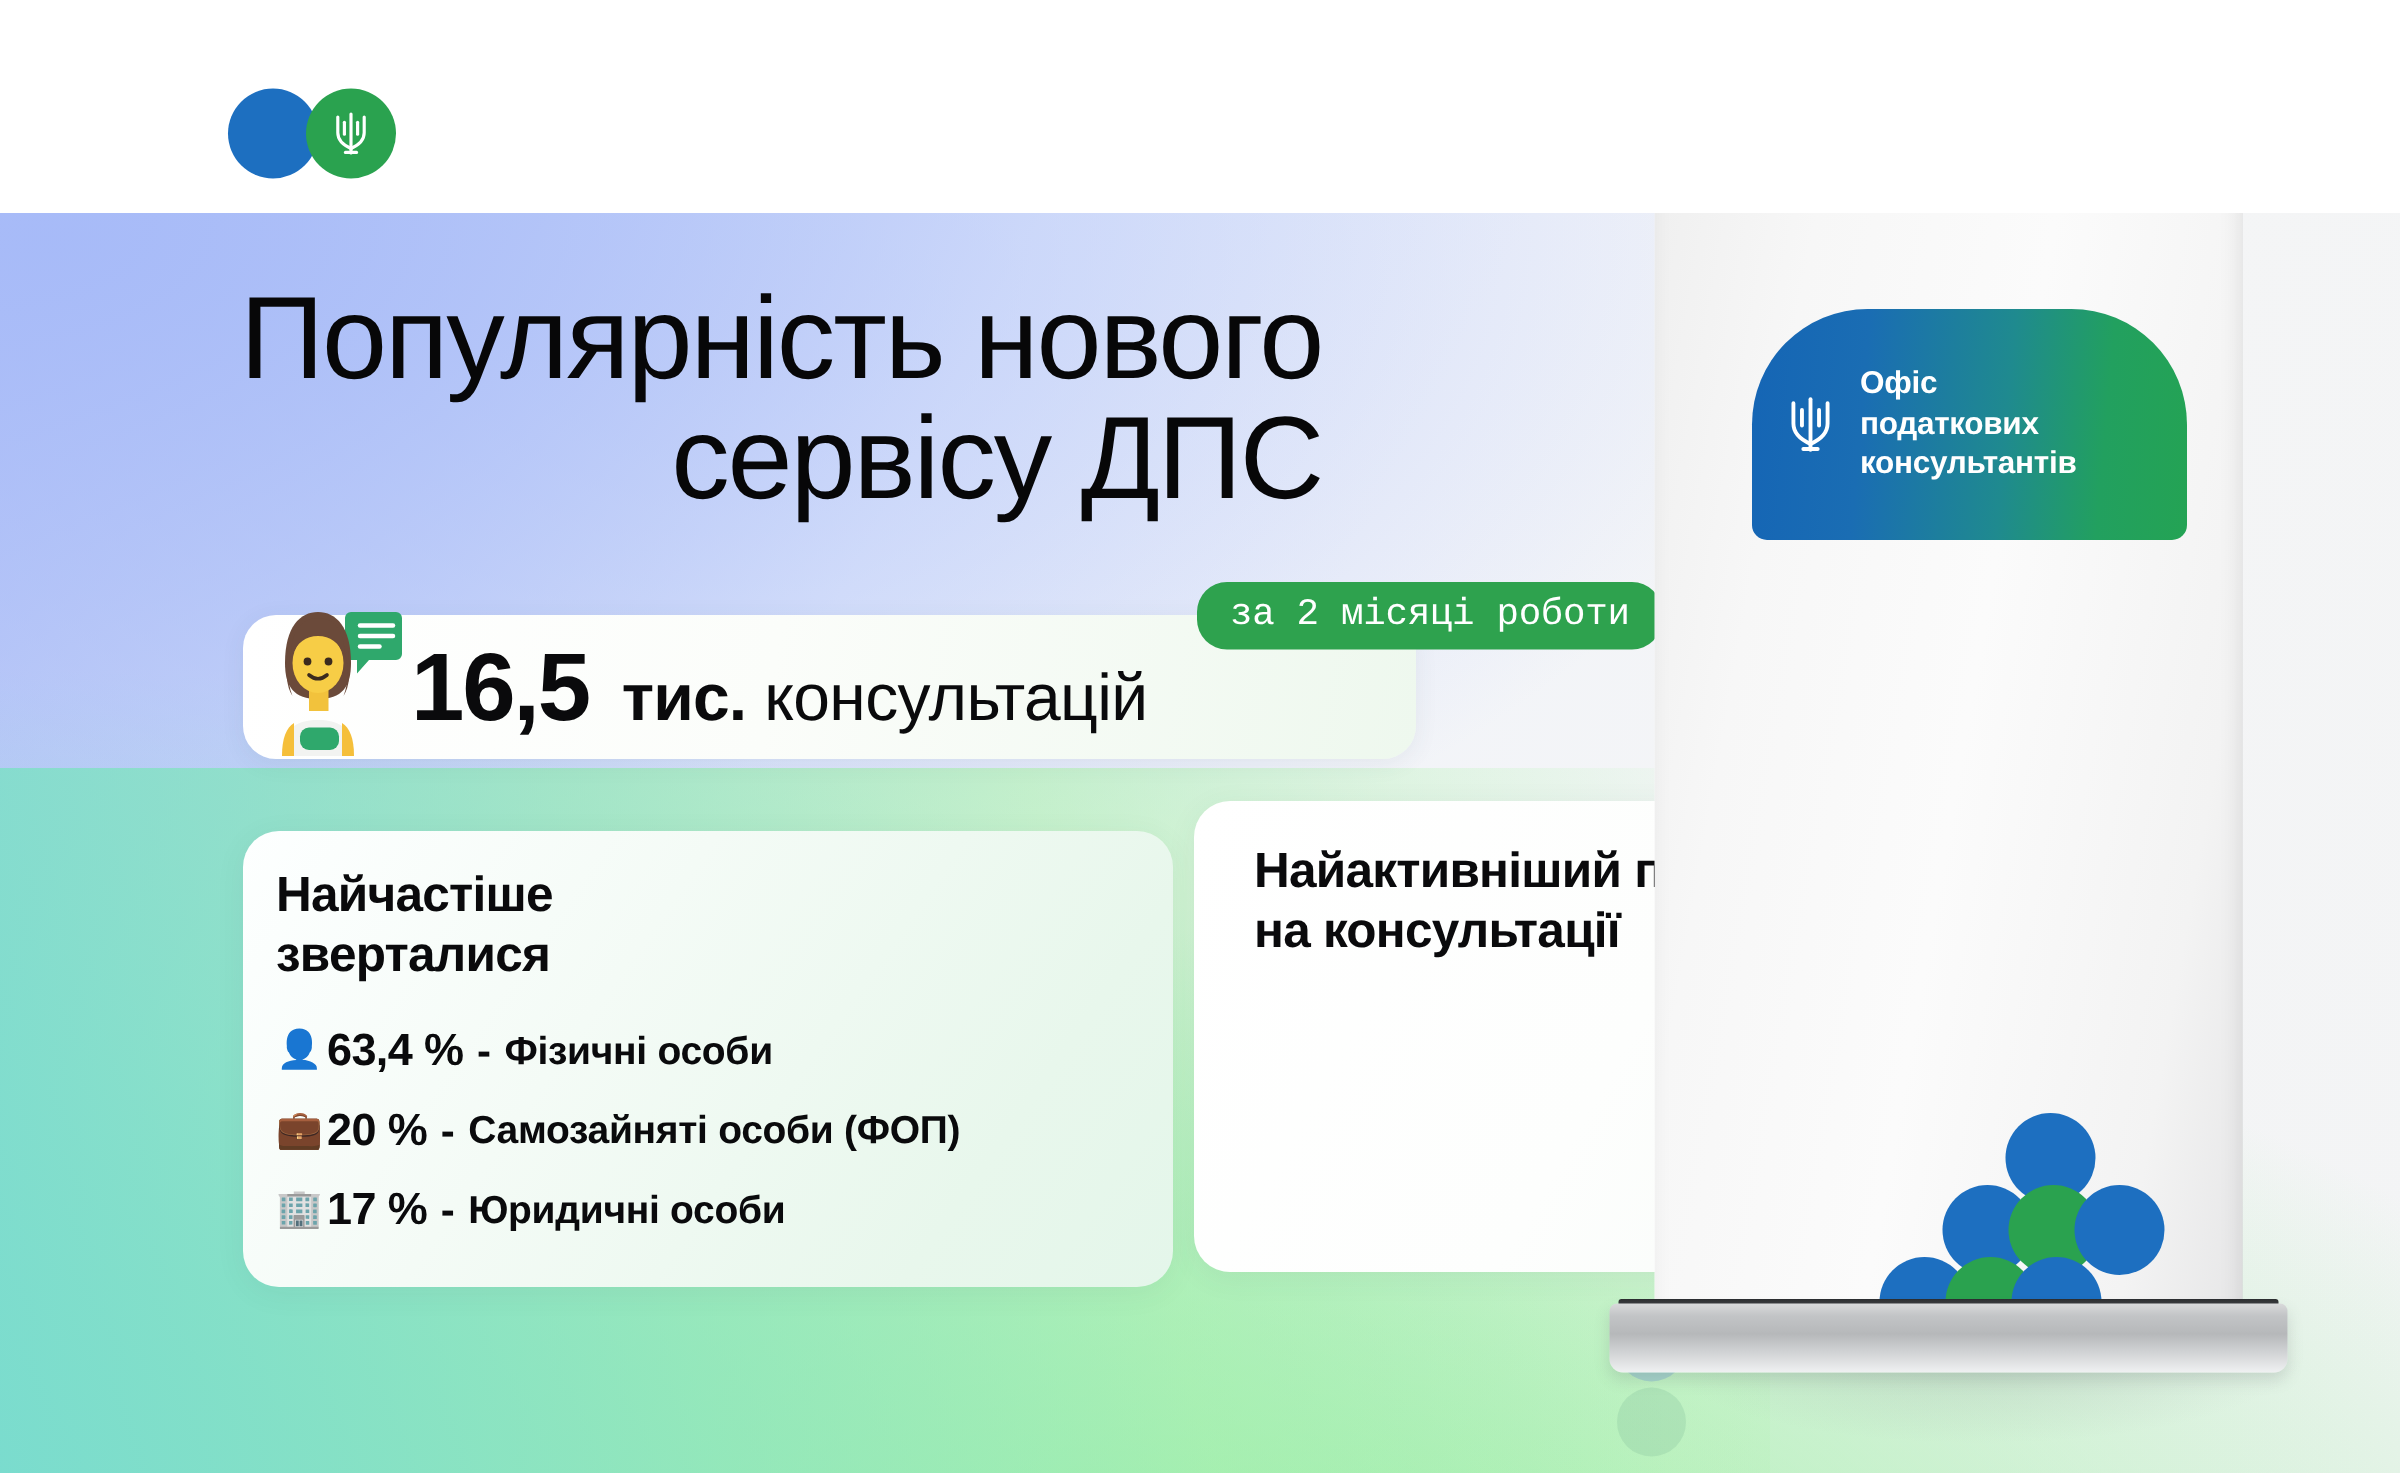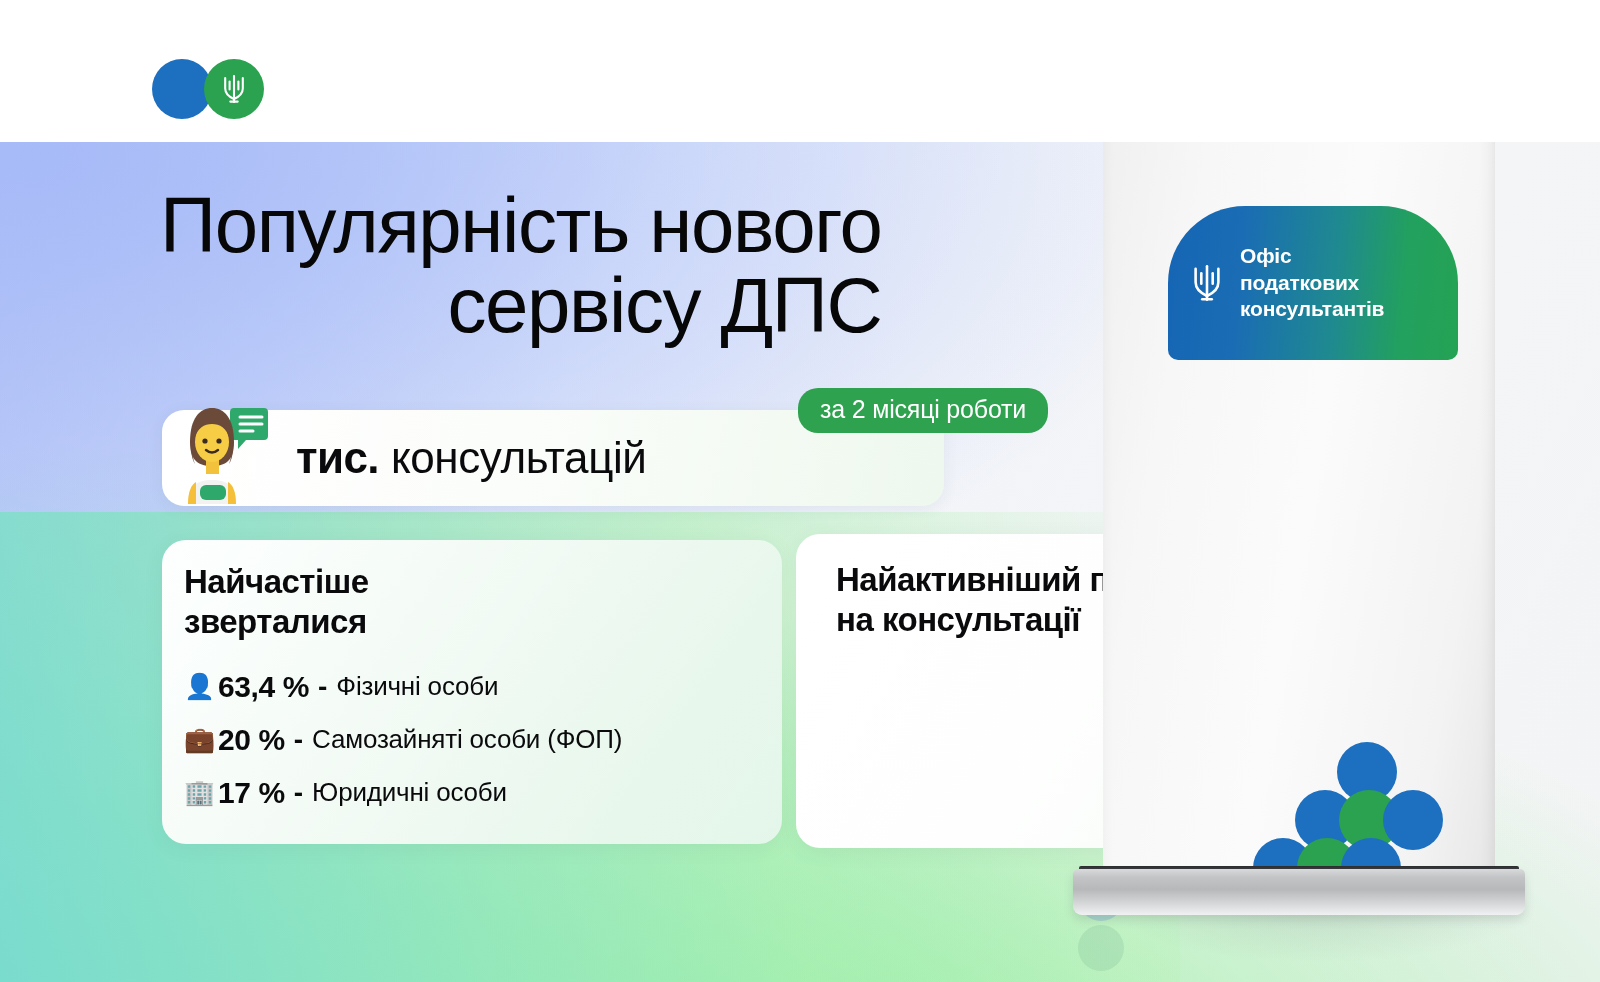--- a/index.html
+++ b/index.html
@@ -70,50 +70,50 @@
     display:flex; align-items:baseline; white-space:nowrap;
   }
   .stat-num { font-size:64px; font-weight:bold; color:#0a0a0c; letter-spacing:-1.5px; }
   .stat-unit { font-size:44px; font-weight:bold; color:#0a0a0c; margin-left:22px; letter-spacing:-0.6px; }
   .stat-word { font-size:44px; font-weight:normal; color:#0a0a0c; margin-left:12px; letter-spacing:-0.4px; }
 
   .badge {
     position:absolute; left:636px; top:-22px; z-index:18;
     background:#2ea24e; color:#ffffff;
     border-radius:20px; padding:7px 22px 9px;
-    font-size:25px; font-weight:normal; letter-spacing:-0.2px; white-space:nowrap;
+    font-size:25px; font-weight:normal; letter-spacing:-0.2px; white-space:nowrap;font-family:Liberation Mono, monospace;
   }
 
   
   .card {
     position:absolute; z-index:14; border-radius:24px;
     box-shadow:0 4px 20px rgba(60,90,80,0.07);
   }
   .card-left {
-    left:162px; top:398px; width:620px; height:304px;
+    left:162px; top:412px; width:620px; height:304px;
     background:linear-gradient(125deg,#fdffff 0%,#f4fbf6 38%,#e8f7ec 78%,#e4f6ea 100%);
   }
   .card-right {
     left:796px; top:392px; width:512px; height:314px;
     background:linear-gradient(120deg,#ffffff 0%,#fdfefd 55%,#f7fbf8 100%);
   }
   .card-h {
     position:absolute; left:24px; top:24px;
     font-size:33px; line-height:1.22; font-weight:bold;
     color:#0a0a0c; letter-spacing:-0.5px; white-space:pre-line;
   }
   .card-left .card-h { left:22px; top:22px; }
   .card-right .card-h { left:40px; top:26px; }
 
   .rows { position:absolute; left:22px; top:120px; width:580px; }
   .row { display:flex; align-items:center; height:53px; white-space:nowrap; }
   .row-icon { width:34px; font-size:25px; line-height:1; flex:none; text-align:left; }
   .row-pct { font-size:30px; font-weight:bold; color:#0a0a0c; letter-spacing:-0.4px; }
   .row-dash { font-size:28px; font-weight:bold; color:#0a0a0c; margin:0 9px; }
-  .row-label { font-size:26px; font-weight:normal; color:#0a0a0c; letter-spacing:-0.2px; }
+  .row-label { font-size:26px; font-weight:bold; color:#0a0a0c; letter-spacing:-0.2px; }
 
   .region-list { position:absolute; left:40px; top:128px; }
   .region { font-size:27px; line-height:1; color:#0a0a0c; letter-spacing:-0.2px; margin-bottom:38px; white-space:nowrap; }
   .region:last-child { margin-bottom:0; }
 
   
   .ghost-dot { position:absolute; border-radius:50%; z-index:10; }
   .ghost-dot.g1 { left:1078px; top:733px; width:46px; height:46px; background:rgba(120,165,215,0.38); }
   .ghost-dot.g2 { left:1078px; top:783px; width:46px; height:46px; background:rgba(140,200,160,0.34); }
 
@@ -220,20 +220,21 @@
           <ellipse cx="34" cy="50" rx="17" ry="20" fill="#f7cd46"></ellipse>
 
           <path d="M16 46 C16 28 24 20 34 20 C44 20 52 28 52 46 C48 36 42 32 34 32 C26 32 20 36 16 46 z" fill="#6b4a3a"></path>
           <path d="M14 42 C12 56 13 66 17 72 C13 62 14 50 16 44 z" fill="#6b4a3a"></path>
           <path d="M54 42 C56 56 55 66 51 72 C55 62 54 50 52 44 z" fill="#6b4a3a"></path>
           <circle cx="27" cy="49" r="2.6" fill="#3b2a1e"></circle>
           <circle cx="41" cy="49" r="2.6" fill="#3b2a1e"></circle>
           <path d="M28 58 Q34 63 40 58" stroke="#3b2a1e" stroke-width="2.4" fill="none" stroke-linecap="round"></path>
         </svg>
         <div class="stat-text">
+          <span class="stat-num">16,5</span>
           <span class="stat-unit">тис.</span>
           <span class="stat-word">консультацій</span>
         </div>
       </div>
       <div class="badge">за 2 місяці роботи</div>
     </div>
 
     <div class="ghost-dot g1"></div>
     <div class="ghost-dot g2"></div>
 

